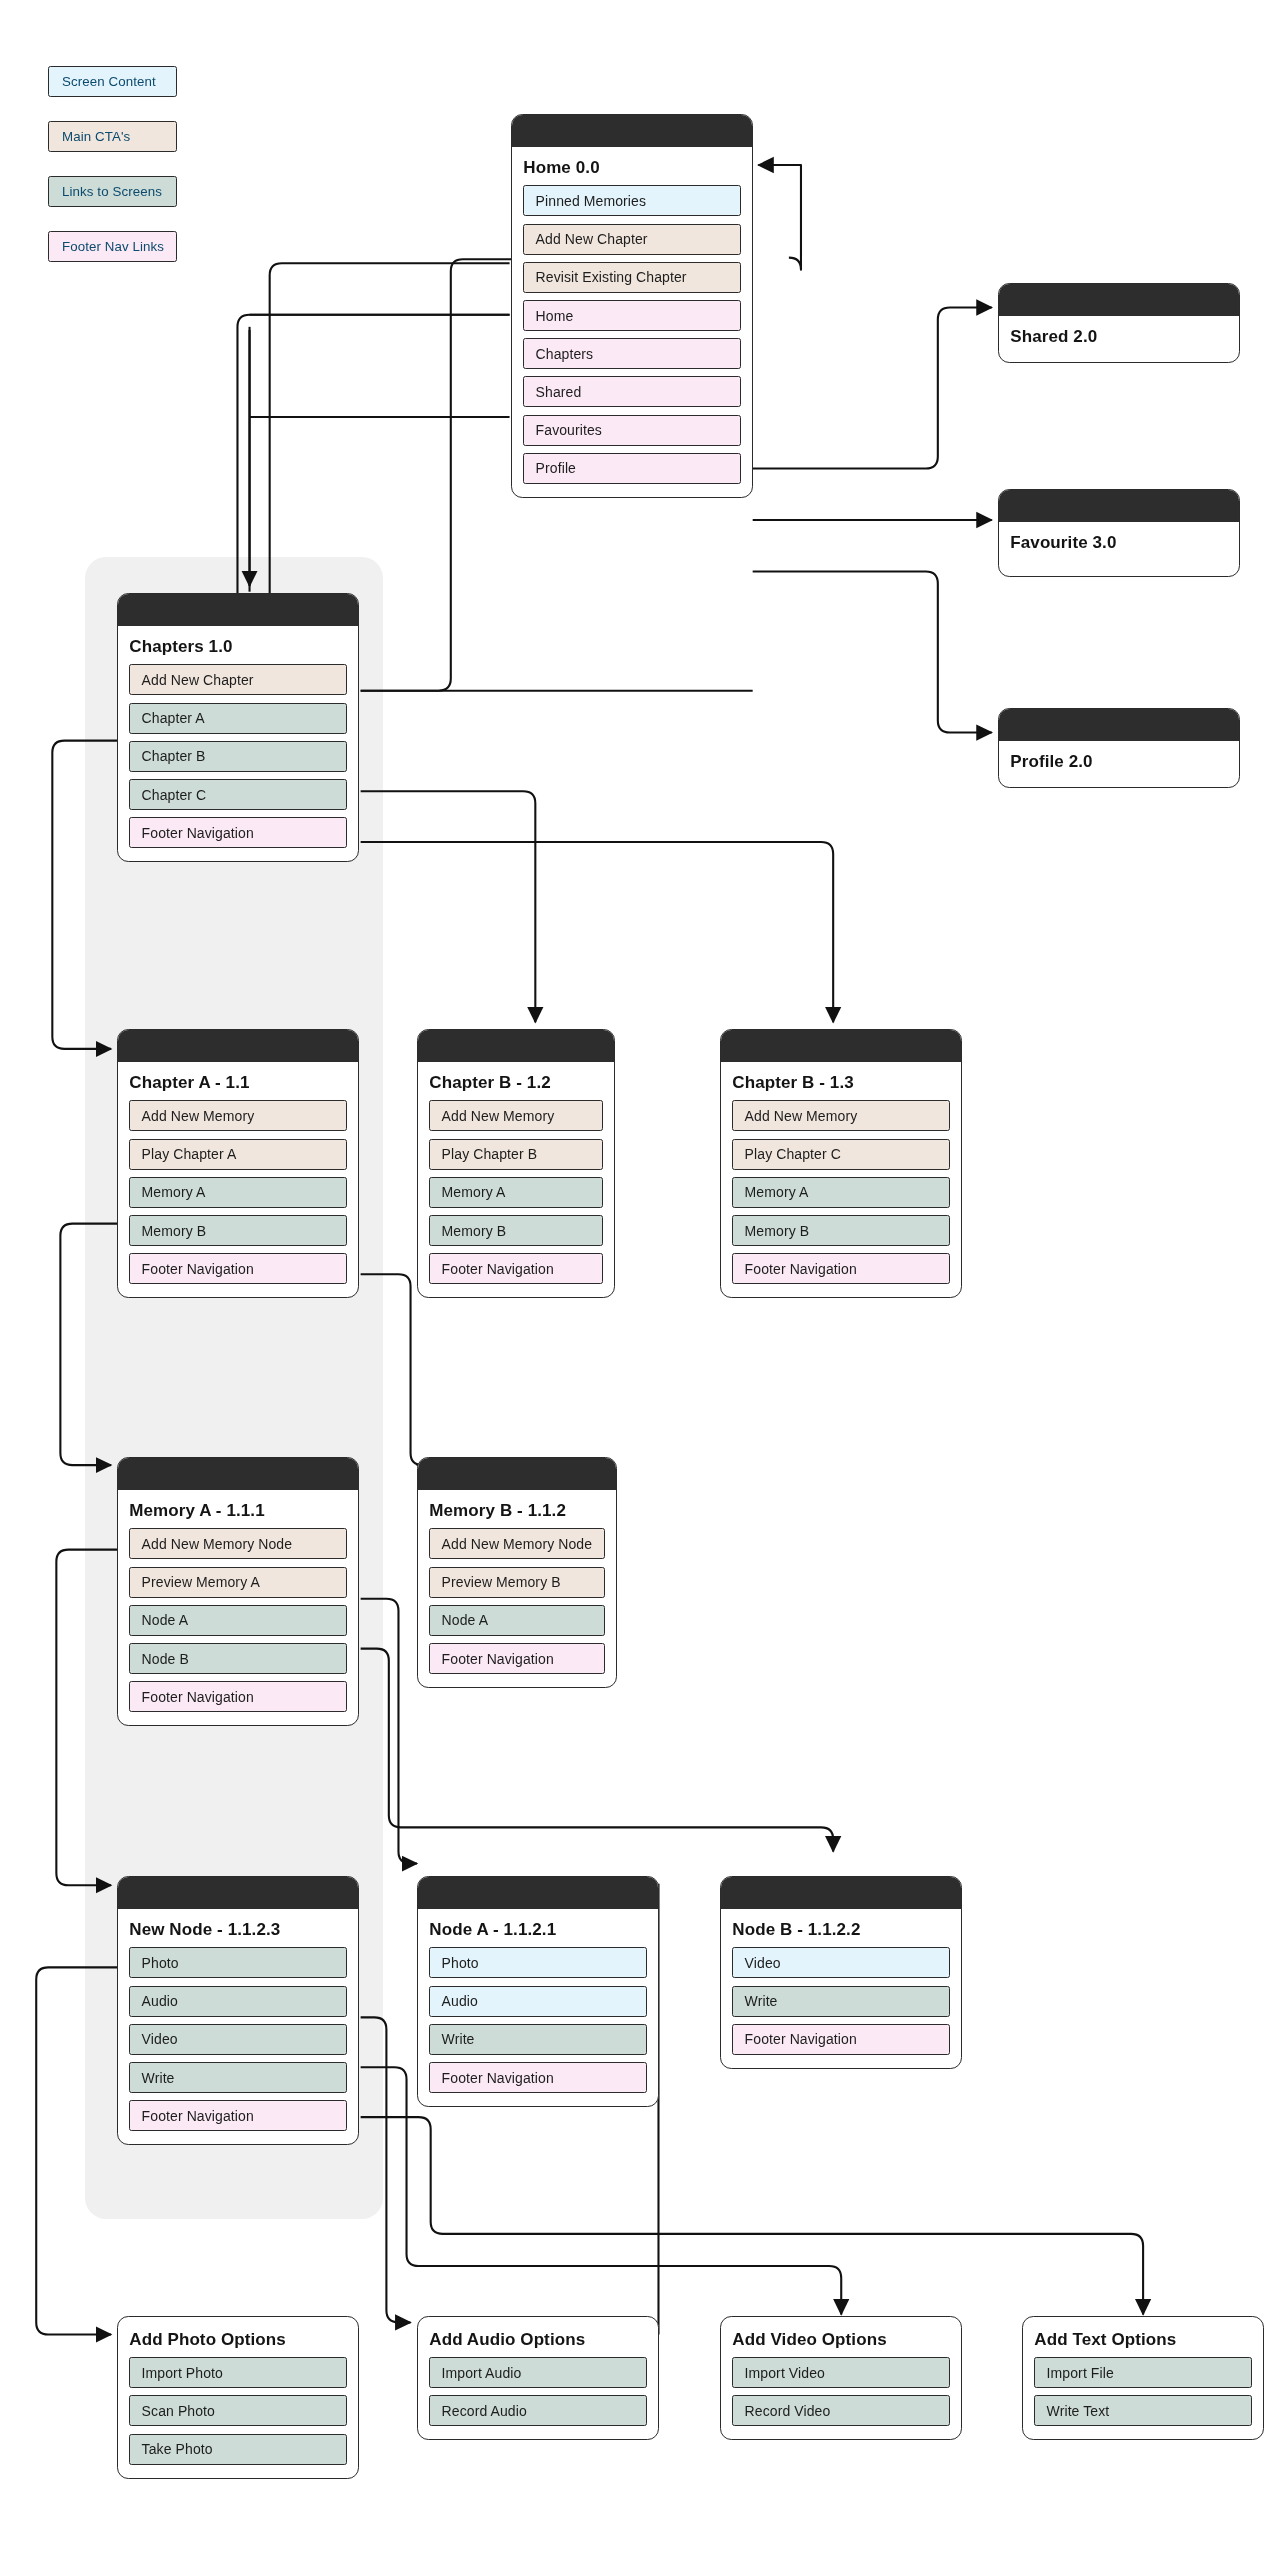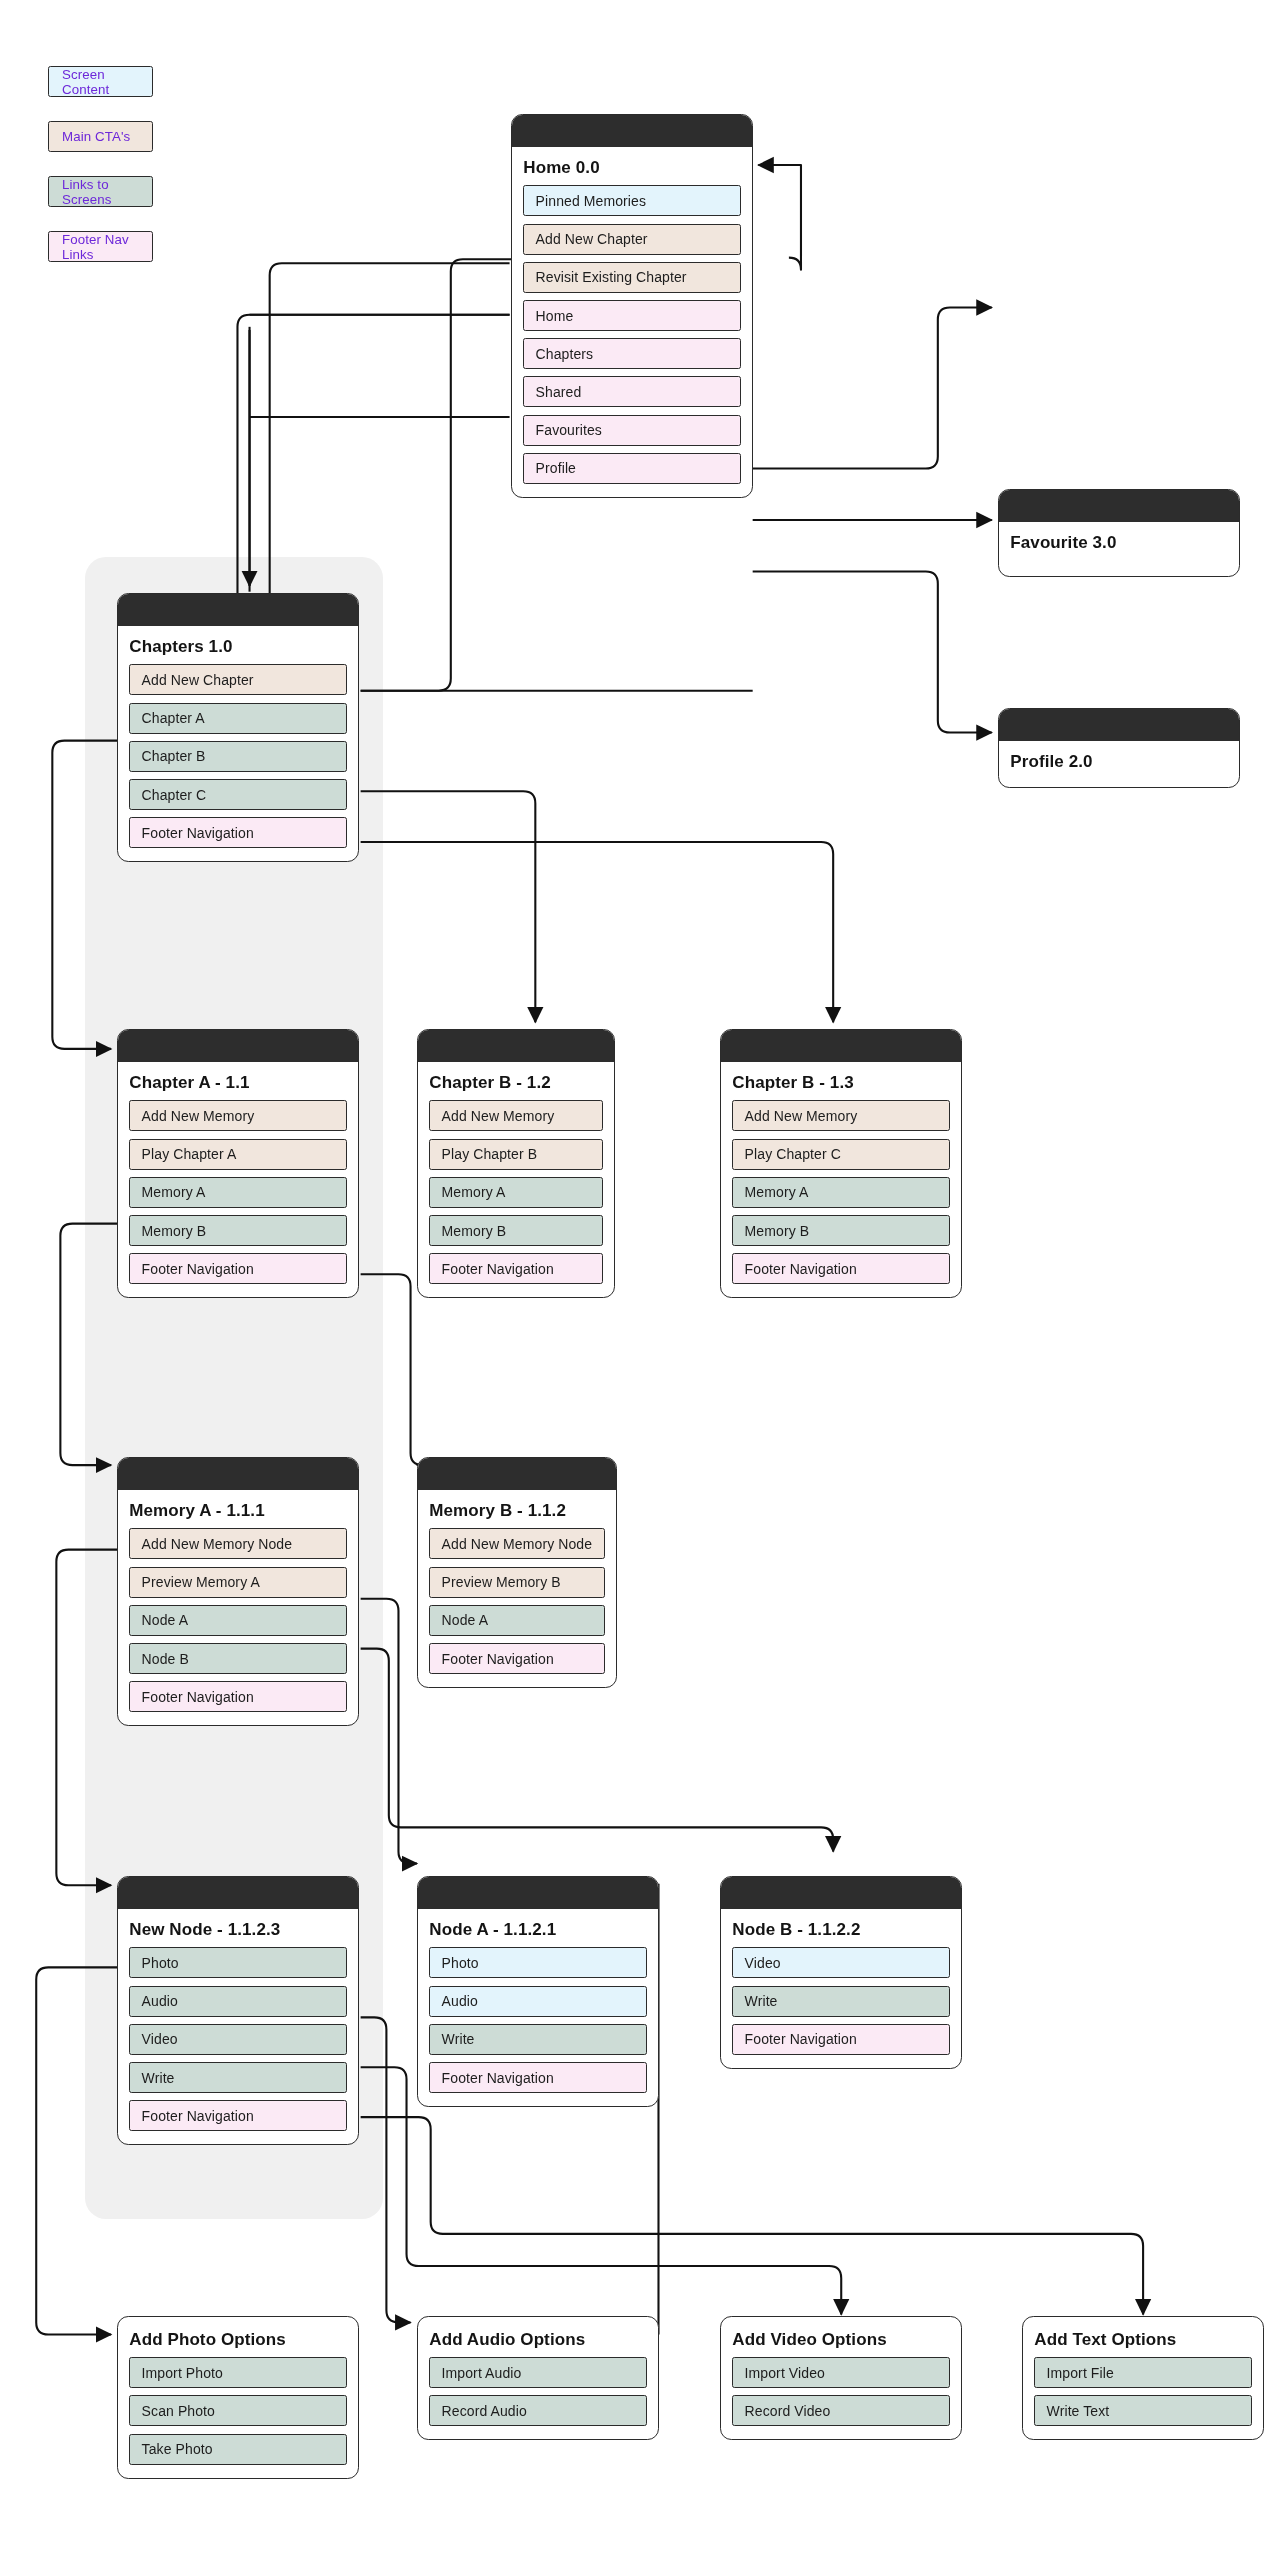--- a/index.html
+++ b/index.html
@@ -23,29 +23,29 @@
   
   .group-panel{
     position:absolute;
     background:#f0f0f0;
     border-radius:21px;
     z-index:0;
   }
   
   .legend{position:absolute; left:48px; top:66px; z-index:5;}
   .legend-chip{
-    width:105px; height:31px;
+    width:129px; height:31px;
     border:1.9px solid #2b2b2b;
     border-radius:2.4px;
     display:flex; align-items:center;
     padding-left:13px;
     box-sizing:border-box;
     margin-bottom:24px;
     font-size:13.3px;
-    color:#6d28d9;
+    color:#0c4a6e;
     letter-spacing:0.1px;
   }
   
   .card{
     position:absolute;
     border:1.9px solid #2b2b2b;
     border-radius:11.3px;
     background:#ffffff;
     box-sizing:border-box;
     z-index:3;
@@ -198,20 +198,26 @@
         </div>
       <div class="row t-footer">
           <span>Favourites</span>
         </div>
       <div class="row t-footer">
           <span>Profile</span>
         </div>
     </div>
   </div>
 
+  <div class="card" style="left:998px; top:283px; width:242px;">
+    <div class="card-header"></div>
+    <div class="card-body" style="padding-bottom:14.5px;">
+      <div class="card-title" style="margin-bottom:0;">Shared 2.0</div>
+    </div>
+  </div>
 
   <div class="card" style="left:998px; top:489px; width:242px;">
     <div class="card-header"></div>
     <div class="card-body" style="padding-bottom:14.5px;">
       <div class="card-title" style="margin-bottom:8px;">Favourite 3.0</div>
     </div>
   </div>
 
   <div class="card" style="left:998px; top:708px; width:242px;">
     <div class="card-header"></div>

